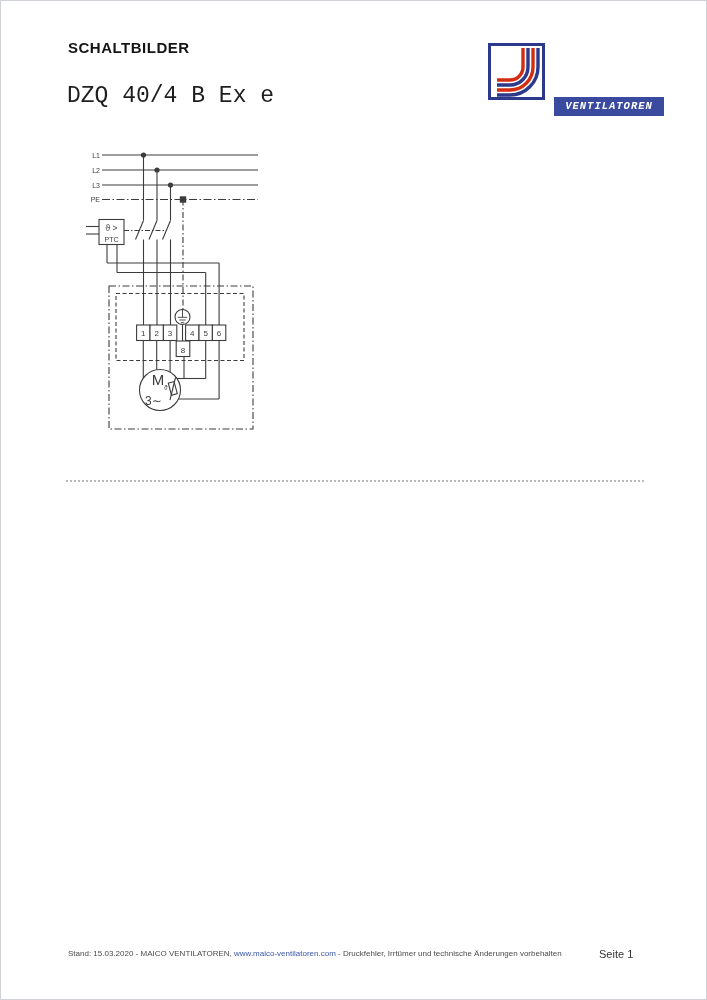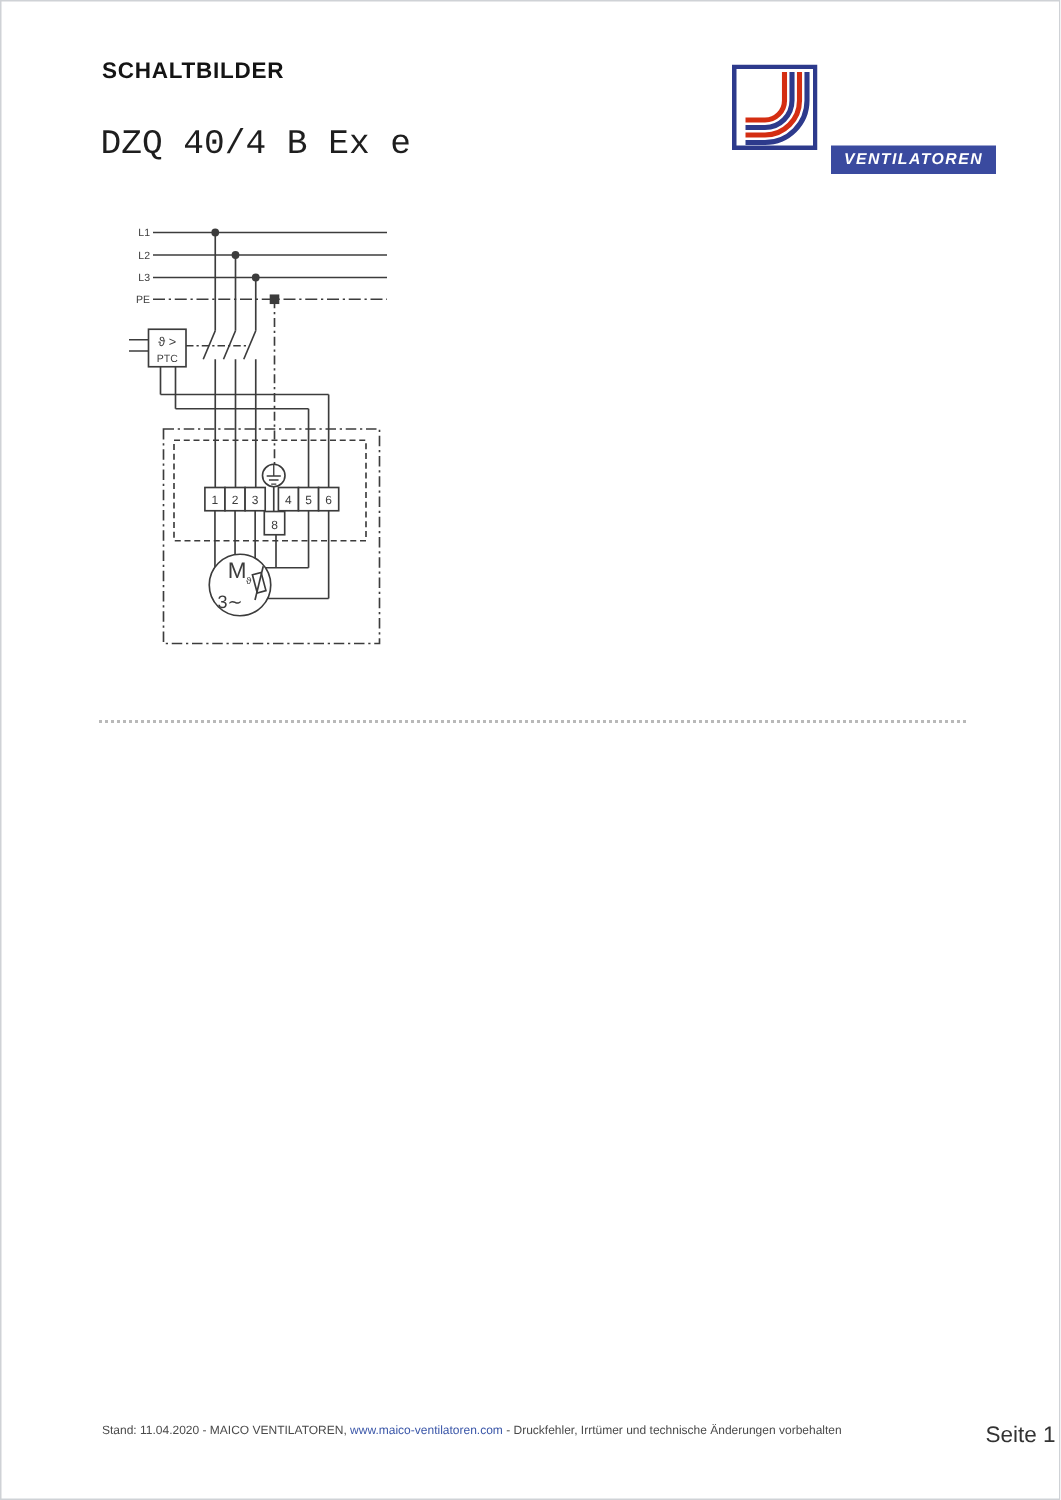--- a/index.html
+++ b/index.html
@@ -22,36 +22,36 @@
   .logo{position:absolute;left:487px;top:40px;width:176px;height:76px;}
   .logo .emblem{position:absolute;left:0;top:2px;}
   .logo .brand{
     position:absolute;left:60px;top:21px;
     font-size:34px;font-weight:700;letter-spacing:.5px;color:#d42e12;
   }
   .logo .band{
     position:absolute;left:66px;top:56px;width:110px;height:19px;
     background:#3a4a9f;color:#ffffff;
     font-size:10.5px;font-weight:700;font-style:italic;letter-spacing:1px;
-    text-align:center;line-height:19px;
+    text-align:center;line-height:19px;font-family:Liberation Mono, monospace;
   }
   .diagram{position:absolute;left:80px;top:145px;width:200px;height:290px;}
   .diagram text{font-family:"Liberation Sans", sans-serif;fill:#3c3c3c;}
   .divider{
     position:absolute;left:65px;top:479px;width:578px;height:0;
     border-top:2px dotted #b9b9b9;
   }
   .footer-left{
     position:absolute;left:67px;top:948px;
     font-size:8px;color:#4a4a4a;white-space:nowrap;
   }
   .footer-left .link{color:#3a56a8;text-decoration:none;}
   .footer-page{
-    position:absolute;left:656px;top:947px;
-    font-size:15px;color:#333333;
+    position:absolute;left:598px;top:947px;
+    font-size:11px;color:#333333;
   }
 </style>
 </head>
 <body>
 
 <div class="page">
 
   <div class="section-title">SCHALTBILDER</div>
   <div class="product-title">DZQ 40/4 B Ex e</div>
 
@@ -152,16 +152,16 @@
     <text x="204.7" y="334.8" font-size="8" text-anchor="middle">5</text>
     <text x="218.1" y="334.8" font-size="8" text-anchor="middle">6</text>
     <text x="182" y="351.8" font-size="8" text-anchor="middle">8</text>
     <text x="157" y="384" font-size="15" text-anchor="middle">M</text>
     <text x="144" y="404" font-size="12">3∼</text>
     <text x="166.5" y="388.5" font-size="6.5" text-anchor="end">ϑ</text>
   </svg>
 
   <div class="divider"></div>
 
-  <div class="footer-left"><span>Stand: 11.04.2020 - MAICO VENTILATOREN, </span><a href="#" class="link">www.maico-ventilatoren.com</a><span> - Druckfehler, Irrtümer und technische Änderungen vorbehalten</span></div>
+  <div class="footer-left"><span>Stand: 15.03.2020 - MAICO VENTILATOREN, </span><a href="#" class="link">www.maico-ventilatoren.com</a><span> - Druckfehler, Irrtümer und technische Änderungen vorbehalten</span></div>
   <div class="footer-page">Seite 1</div>
 
 </div>
 
 </body></html>

